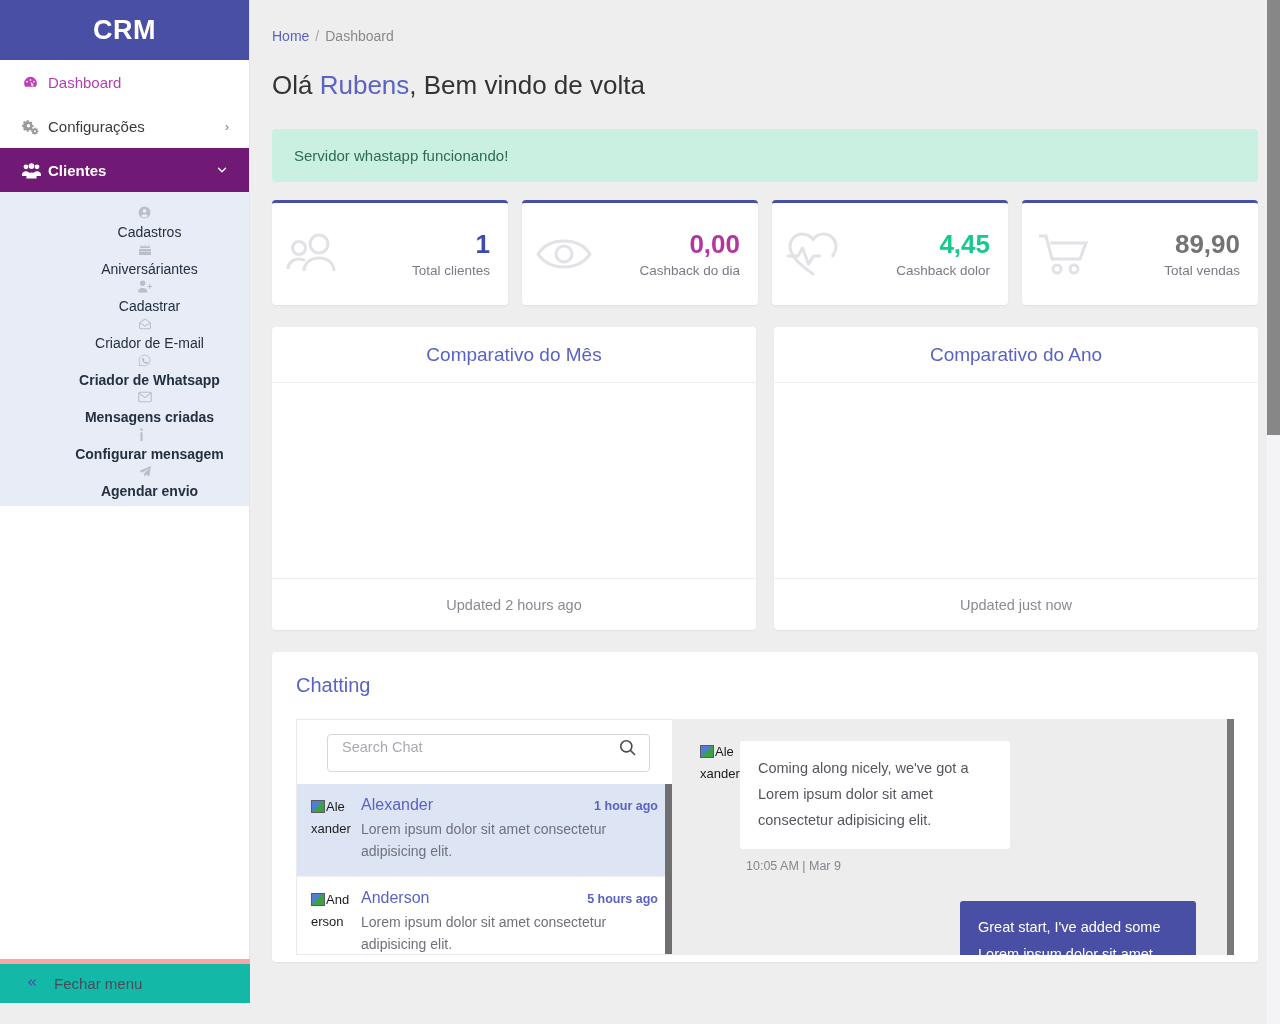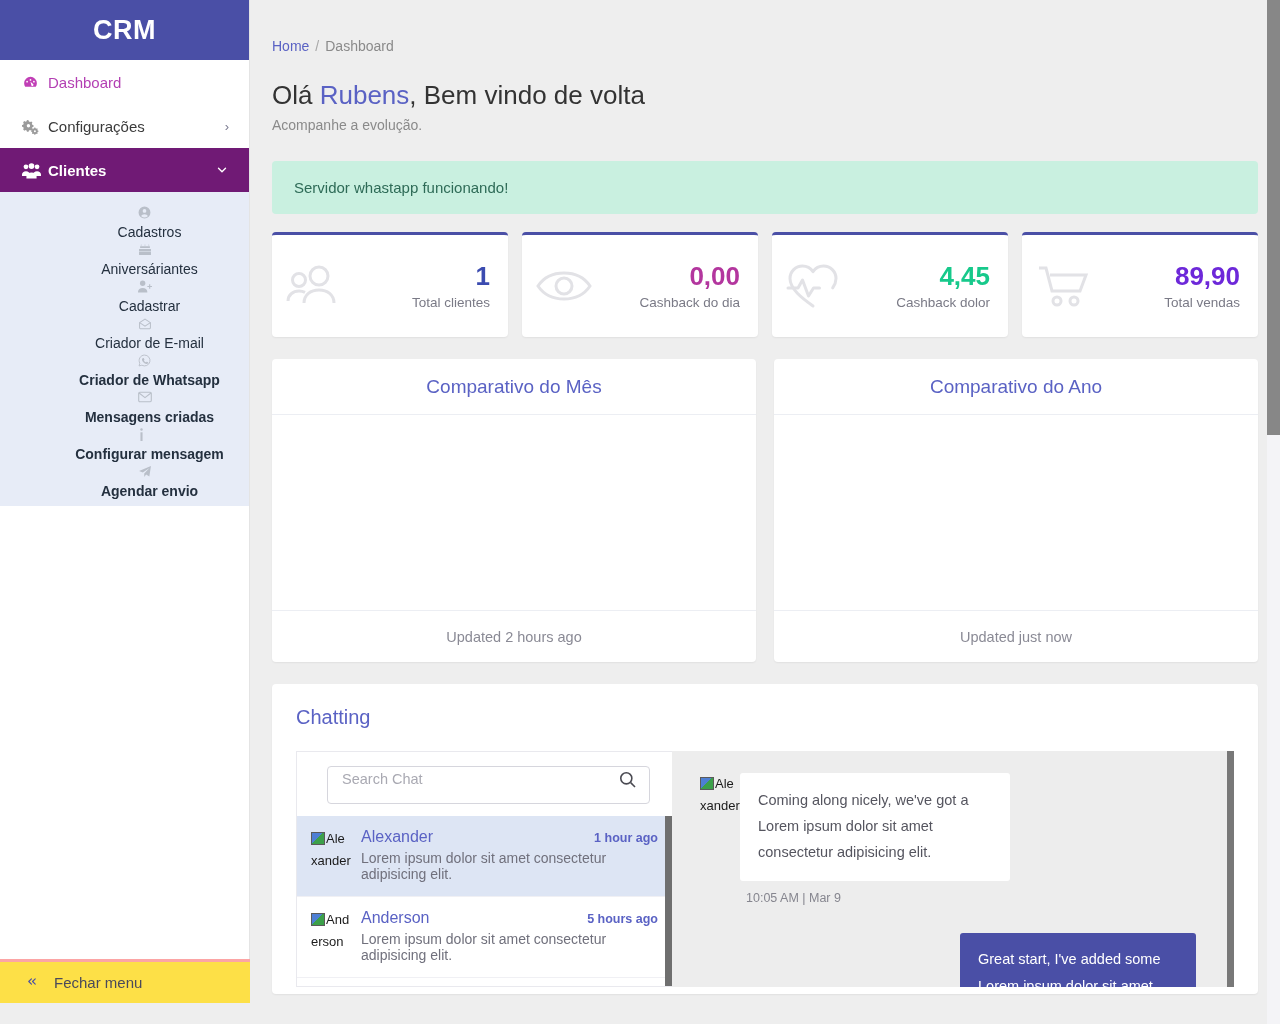--- a/index.html
+++ b/index.html
@@ -71,26 +71,26 @@
   .sub-item .sub-ico {
     width: 24px; flex: 0 0 24px;
     color: #b9bfc9;
     display: inline-flex; align-items: center;
   }
   .sub-item.semibold { font-weight: 600; }
 
   .sidebar-footer {
     position: absolute; left: 0; bottom: 0;
     width: 250px; height: 44px;
-    border-top: 3px solid #fca5a5;
+    border-top: 5px solid #fca5a5;
     display: flex; align-items: center;
     padding-left: 24px;
     font-size: 15px;
     color: #4a4a5a;
-    background: #fde047;
+    background: #14b8a6;
     cursor: pointer;
   }
   .sidebar-footer .dbl-chev { color: #4a4fa6; margin-right: 14px; font-size: 15px; }
 
   
   .main {
     flex: 1 1 auto;
     height: 1024px;
     position: relative;
     overflow: hidden;
@@ -100,21 +100,21 @@
     height: 60px; background: #ffffff;
     display: flex; align-items: center; justify-content: flex-end;
     padding-right: 35px;
   }
   .logout-link {
     color: #5a62c4; font-size: 15px; text-decoration: none; cursor: pointer;
   }
   .content { padding: 0 22px; }
 
   .breadcrumb {
-    padding: 38px 0 0 0;
+    padding: 28px 0 0 0;
     font-size: 14px;
     color: #8a8a8a;
   }
   .breadcrumb a { color: #5a62c4; text-decoration: none; cursor: pointer; }
   .breadcrumb .sep { margin: 0 6px; color: #a8a8a8; }
 
   .greeting {
     margin-top: 26px;
     font-size: 26px;
     color: #333333;
@@ -231,21 +231,21 @@
     width: 14px; height: 13px; margin-right: 1px;
     background: linear-gradient(135deg,#4e7fd4 0 45%, #3ca04a 45% 100%);
     border: 1px solid #5a5a5a;
     position: relative;
   }
   .chat-li-body { flex: 1 1 auto; padding-left: 10px; }
   .chat-li-top { display: flex; justify-content: space-between; align-items: baseline; }
   .chat-name { color: #5a62c4; font-size: 16px; }
   .chat-time { color: #5a62c4; font-size: 12.5px; font-weight: bold; }
   .chat-snippet {
-    color: #70707c; font-size: 14px; line-height: 16px;
+    color: #70707c; font-size: 14px; line-height: 22px;
     margin-top: 4px;
   }
   .list-scroll {
     position: absolute; right: 0; top: 64px; bottom: 0;
     width: 7px; background: #6f6f6f;
   }
 
   .chat-right {
     flex: 1 1 auto;
     background: #ededed;
@@ -420,21 +420,20 @@
 <div class="main">
 
 
   <div class="content">
 
     <div class="breadcrumb">
       <a>Home</a><span class="sep">/</span><span>Dashboard</span>
     </div>
 
     <h1 class="greeting"><span>Olá </span><span class="name">Rubens</span><span>, Bem vindo de volta</span></h1>
-    <div class="sub-greeting">Acompanhe a evolução.</div>
 
     <div class="alert-success">Servidor whastapp funcionando!</div>
 
     <div class="stat-row">
 
       <div class="stat-card">
         <span class="stat-icon">
           <svg width="56" height="46" viewBox="0 0 56 46" fill="none" stroke="currentColor" stroke-width="3">
               <circle cx="13" cy="17" r="6.5"></circle>
               <circle cx="33" cy="13" r="9"></circle>
@@ -476,21 +475,21 @@
 
       <div class="stat-card">
         <span class="stat-icon">
           <svg width="56" height="46" viewBox="0 0 56 46" fill="none" stroke="currentColor" stroke-width="3">
               <path d="M3 5h7l6 23h28l6-16H14"></path>
               <circle cx="21" cy="38" r="4"></circle>
               <circle cx="38" cy="38" r="4"></circle>
             </svg>
         </span>
         <div class="stat-right">
-          <div class="stat-value" style="color:#6d28d9">89,90</div>
+          <div class="stat-value" style="color:#737373">89,90</div>
           <div class="stat-label">Total vendas</div>
         </div>
       </div>
 
     </div>
 
     <div class="chart-row">
       <div class="chart-card">
         <div class="chart-head">Comparativo do Mês</div>
         <div class="chart-body"></div>

